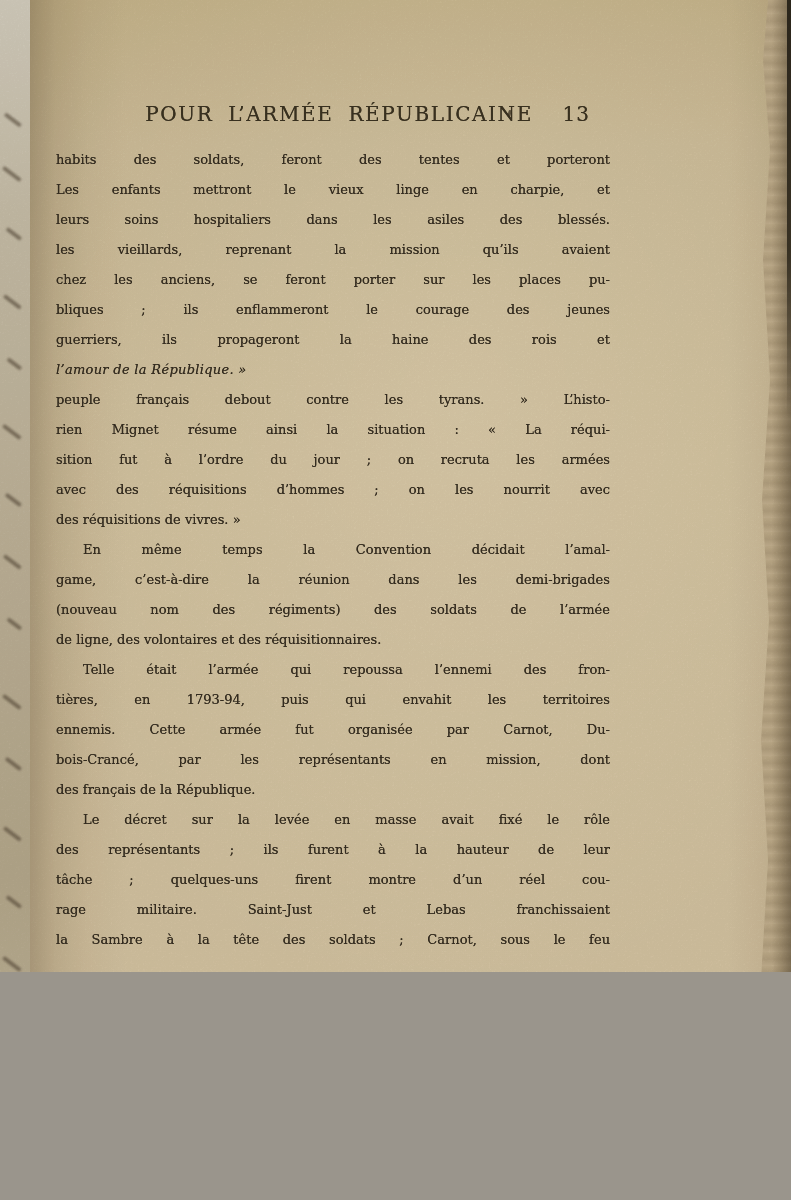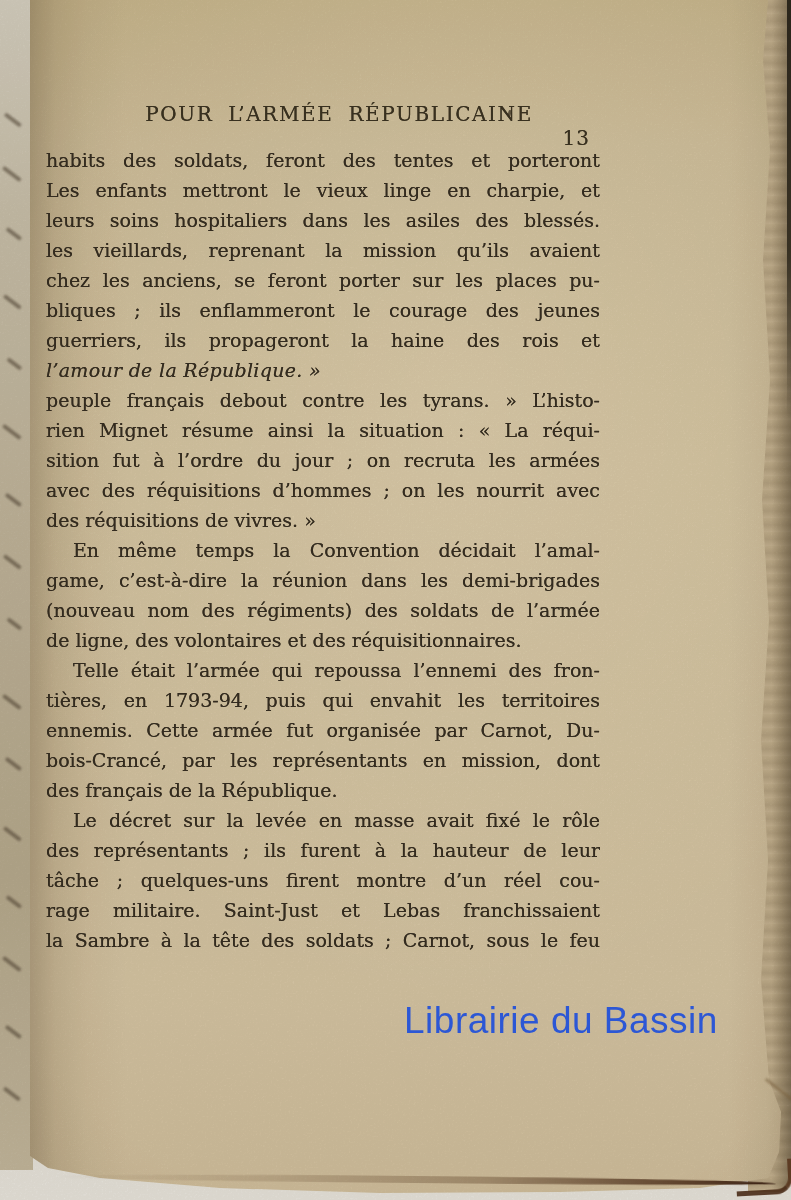--- a/index.html
+++ b/index.html
@@ -1,17 +1,17 @@
 <!DOCTYPE html>
 <html><head>
 <meta charset="utf-8">
 <style>
   html,body{margin:0;padding:0;background:#9a958c;}
   .photo{
-    position:relative;width:791px;height:1200px;overflow:hidden;
+    position:relative;width:791px;height:972px;overflow:hidden;
     background:linear-gradient(180deg,#dad7cf 0%,#e2e0da 70%,#e9e7e1 100%);
     font-family:"DejaVu Serif","Liberation Serif",serif;
   }
   
   .behind-pages{
     position:absolute;top:0;left:748px;width:43px;height:1192px;
     background:
       linear-gradient(90deg, rgba(0,0,0,0) 0%, rgba(0,0,0,0) 55%, rgba(90,75,50,.28) 78%, rgba(60,48,30,.45) 100%),
       repeating-linear-gradient(180deg,#c2b08f 0px,#b5a383 7px,#c6b494 14px),
       #b9a786;
@@ -72,29 +72,28 @@
     color:#38301f;
   }
   .title{
     position:absolute;left:0;right:0;text-align:center;
     font-size:20px;letter-spacing:1.6px;word-spacing:7px;
     text-shadow:0 0 .5px rgba(56,48,31,.8);
   }
   .page-number{
     position:absolute;right:26px;top:0;font-size:20px;letter-spacing:1px;
     text-shadow:0 0 .5px rgba(56,48,31,.8);
-    margin-top:24px;
   }
   .ink-speck{
     position:absolute;left:508px;top:110px;width:3px;height:7px;
     background:rgba(58,48,32,.75);border-radius:2px;transform:rotate(14deg);
   }
   .text-block{
-    position:absolute;left:46px;top:145px;width:554px;
-    font-size:19px;line-height:30px;color:#332b1f;
+    position:absolute;left:56px;top:145px;width:554px;
+    font-size:13px;line-height:30px;color:#332b1f;
     text-shadow:0 0 .45px rgba(51,43,31,.85);
   }
   .line{height:30px;overflow:hidden;text-align:justify;text-align-last:left;}
   .line.justify{text-align-last:justify;}
   .line.indent{padding-left:27px;}
   .line.italic{font-style:italic;letter-spacing:.3px;}
   .watermark{
     position:absolute;left:404px;top:1000px;
     font-family:"Liberation Sans","DejaVu Sans",sans-serif;
     font-size:37px;letter-spacing:.5px;opacity:.95;white-space:nowrap;

